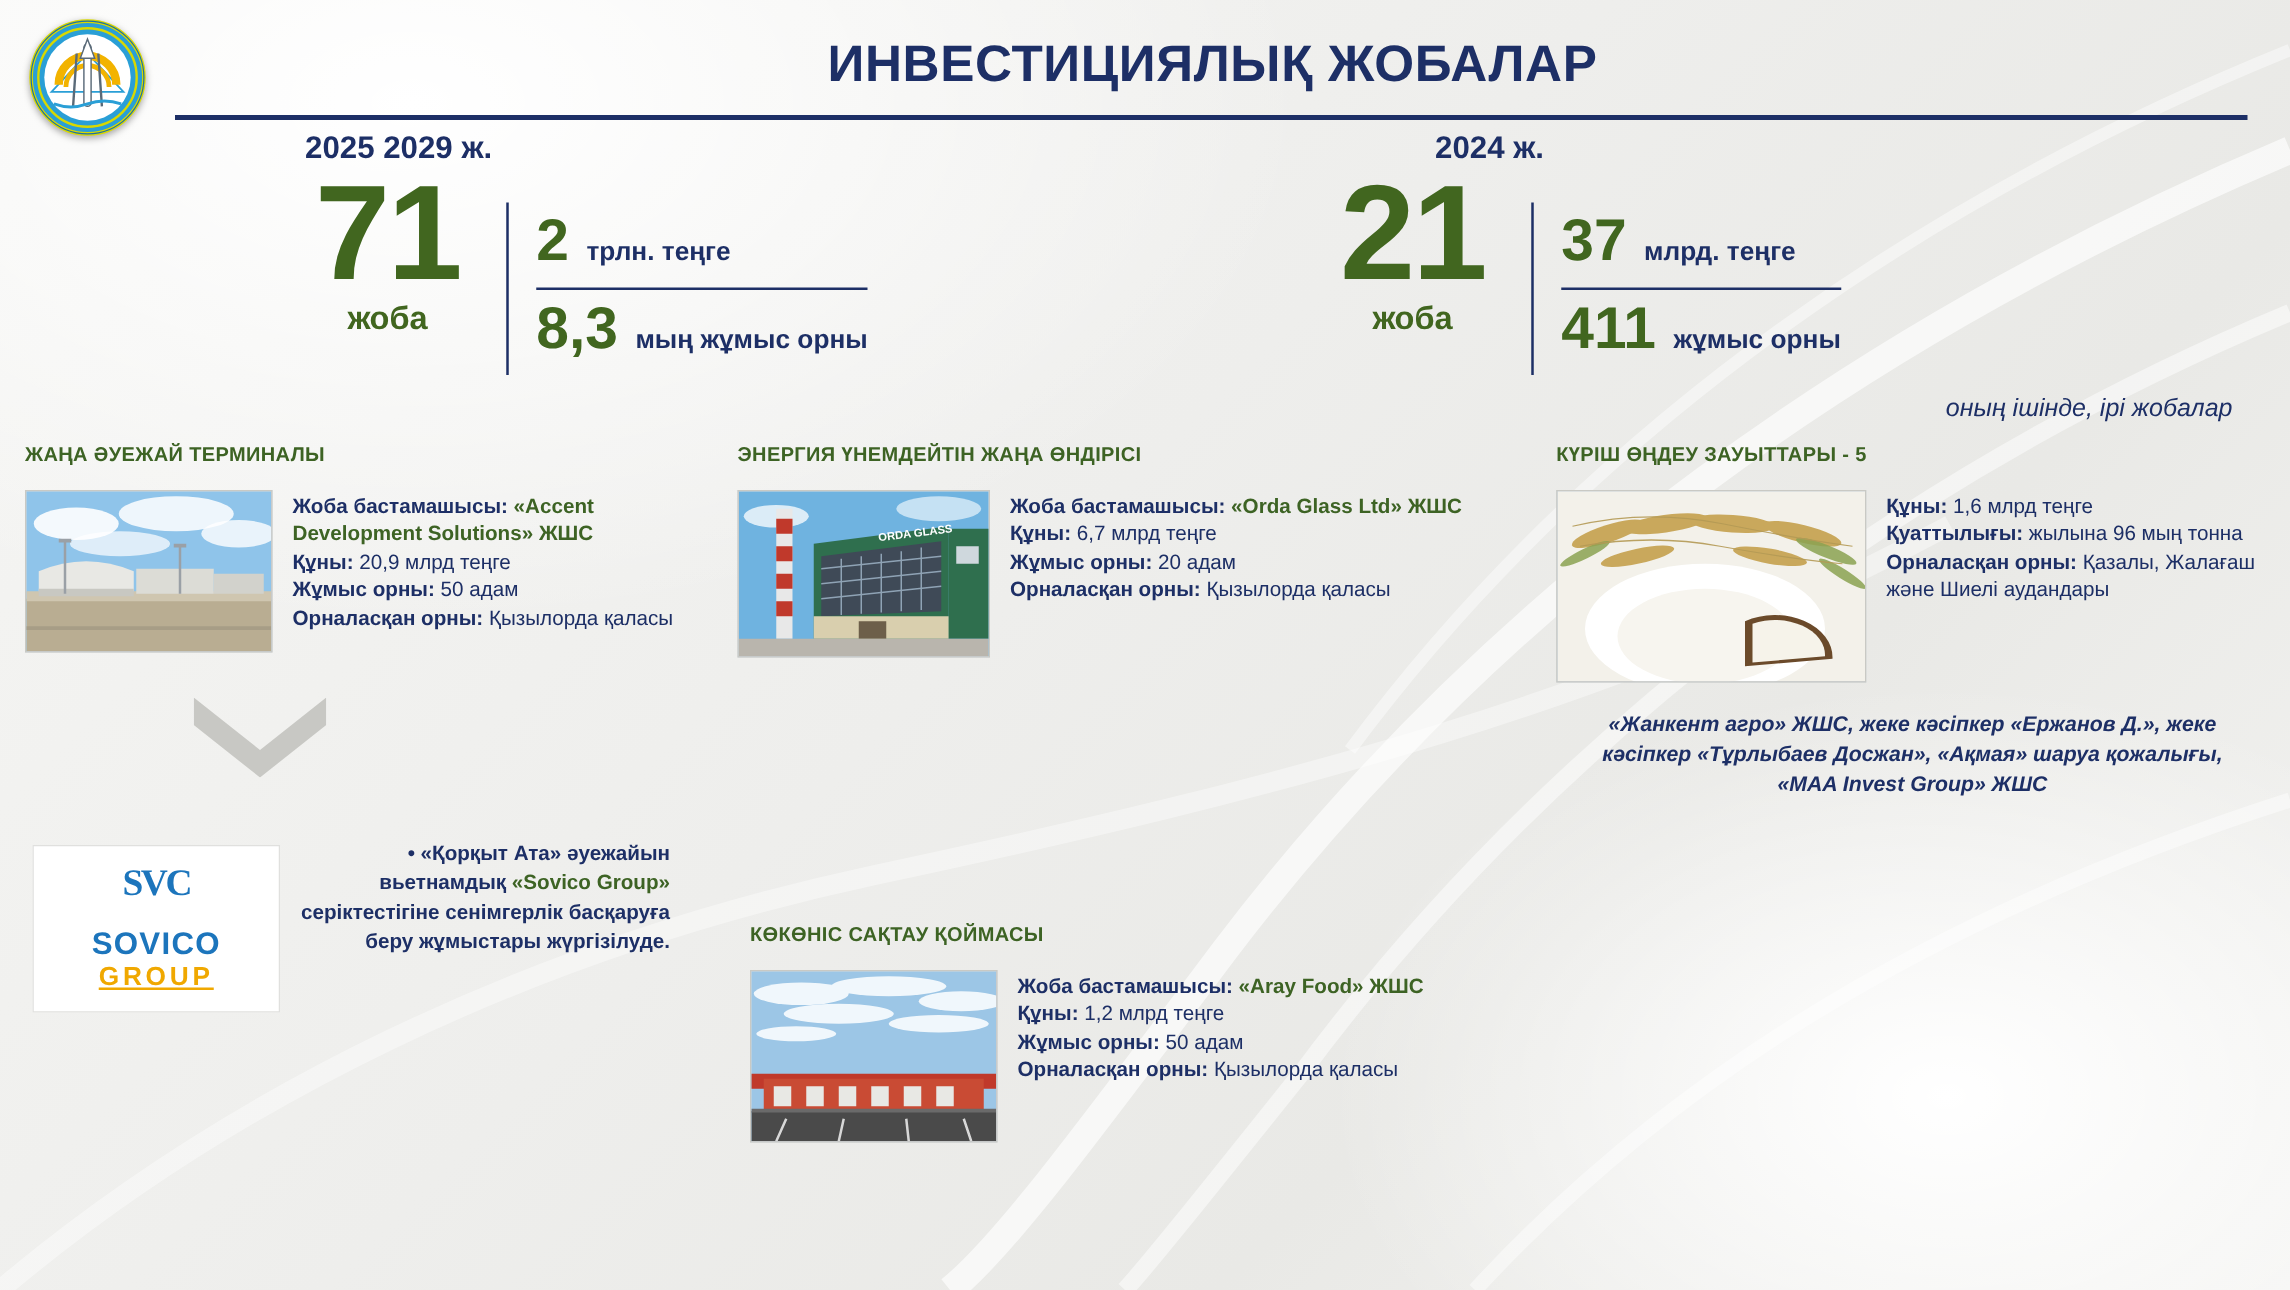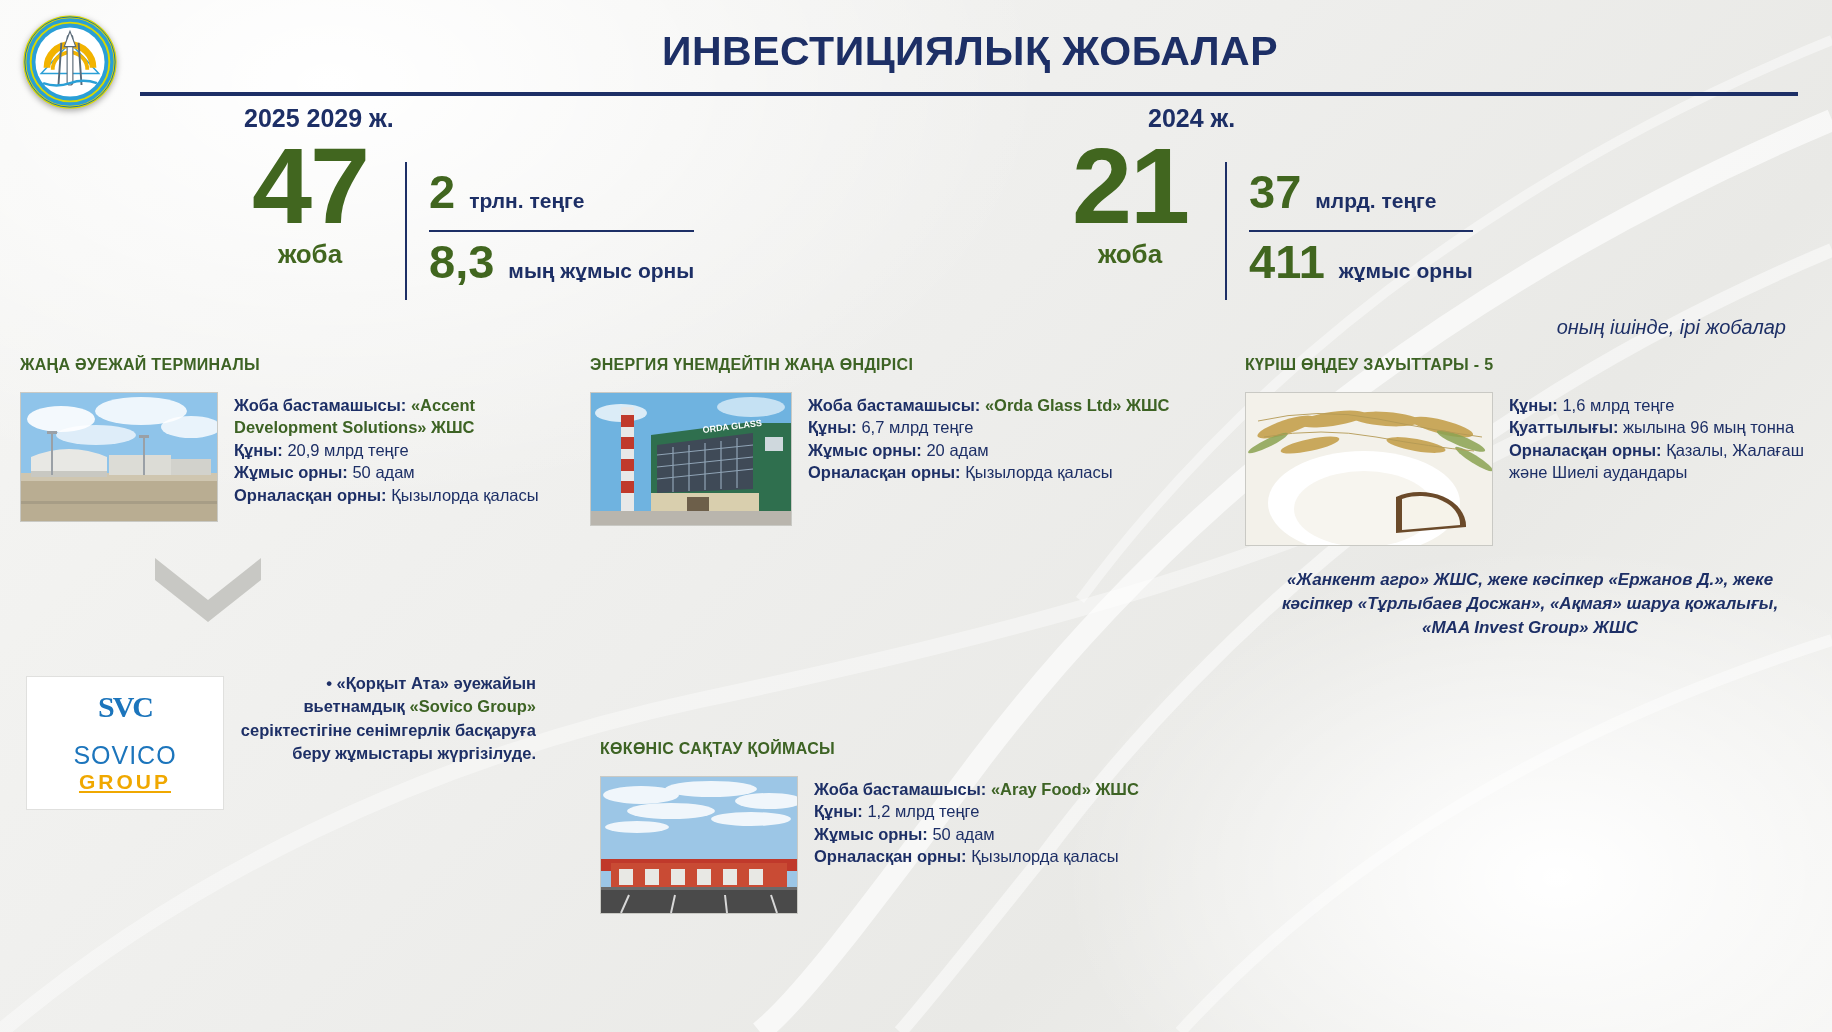--- a/index.html
+++ b/index.html
@@ -104,21 +104,21 @@
   .arrow{position:absolute;left:155px;top:558px;}
 
   
   .sovico-logo{
     position:absolute;left:26px;top:676px;width:196px;height:132px;
     background:#ffffff;border:1px solid #e0e0de;
     display:flex;flex-direction:column;align-items:center;justify-content:center;
   }
   .sovico-mark{font-size:30px;font-weight:bold;color:#1c75bc;letter-spacing:-2px;
     font-family:"Liberation Serif",serif;line-height:1;}
-  .sovico-name{font-size:25px;font-weight:normal;color:#1c75bc;letter-spacing:1px;line-height:1.15;margin-top:19px;}
+  .sovico-name{font-size:25px;font-weight:bold;color:#1c75bc;letter-spacing:1px;line-height:1.15;margin-top:19px;}
   .sovico-sub{font-size:21px;font-weight:bold;color:#f0a800;letter-spacing:3px;line-height:1.2;text-decoration:underline;}
   .sovico-text{
     position:absolute;left:236px;top:672px;width:300px;
     font-size:16.5px;line-height:1.42;color:#1d2f66;text-align:right;
   }
   .sovico-text .b{font-weight:bold;}
   .sovico-text .g{font-weight:bold;color:#3d6324;}
   .sovico-text p{margin:0 0 16px 0;}
 </style>
 </head>
@@ -151,21 +151,21 @@
       <circle cx="50" cy="50" r="41" fill="none" stroke="#d8d800" stroke-width="2"></circle>
     </svg>
   </div>
 
   <div class="title">ИНВЕСТИЦИЯЛЫҚ ЖОБАЛАР</div>
   <div class="title-rule"></div>
 
   <div class="stat-year" style="left:244px;top:104px;">2025   2029 ж.</div>
   <div class="statgroup" style="left:215px;top:136px;">
     <div class="bignum-wrap">
-      <div class="bignum">47</div>
+      <div class="bignum">71</div>
       <div class="bignum-label">жоба</div>
     </div>
     <div class="stat-right">
       <div class="stat-row top">
         <span class="stat-val">2</span>
         <span class="stat-unit">трлн. теңге</span>
       </div>
       <div class="stat-row">
         <span class="stat-val">8,3</span>
         <span class="stat-unit">мың жұмыс орны</span>

